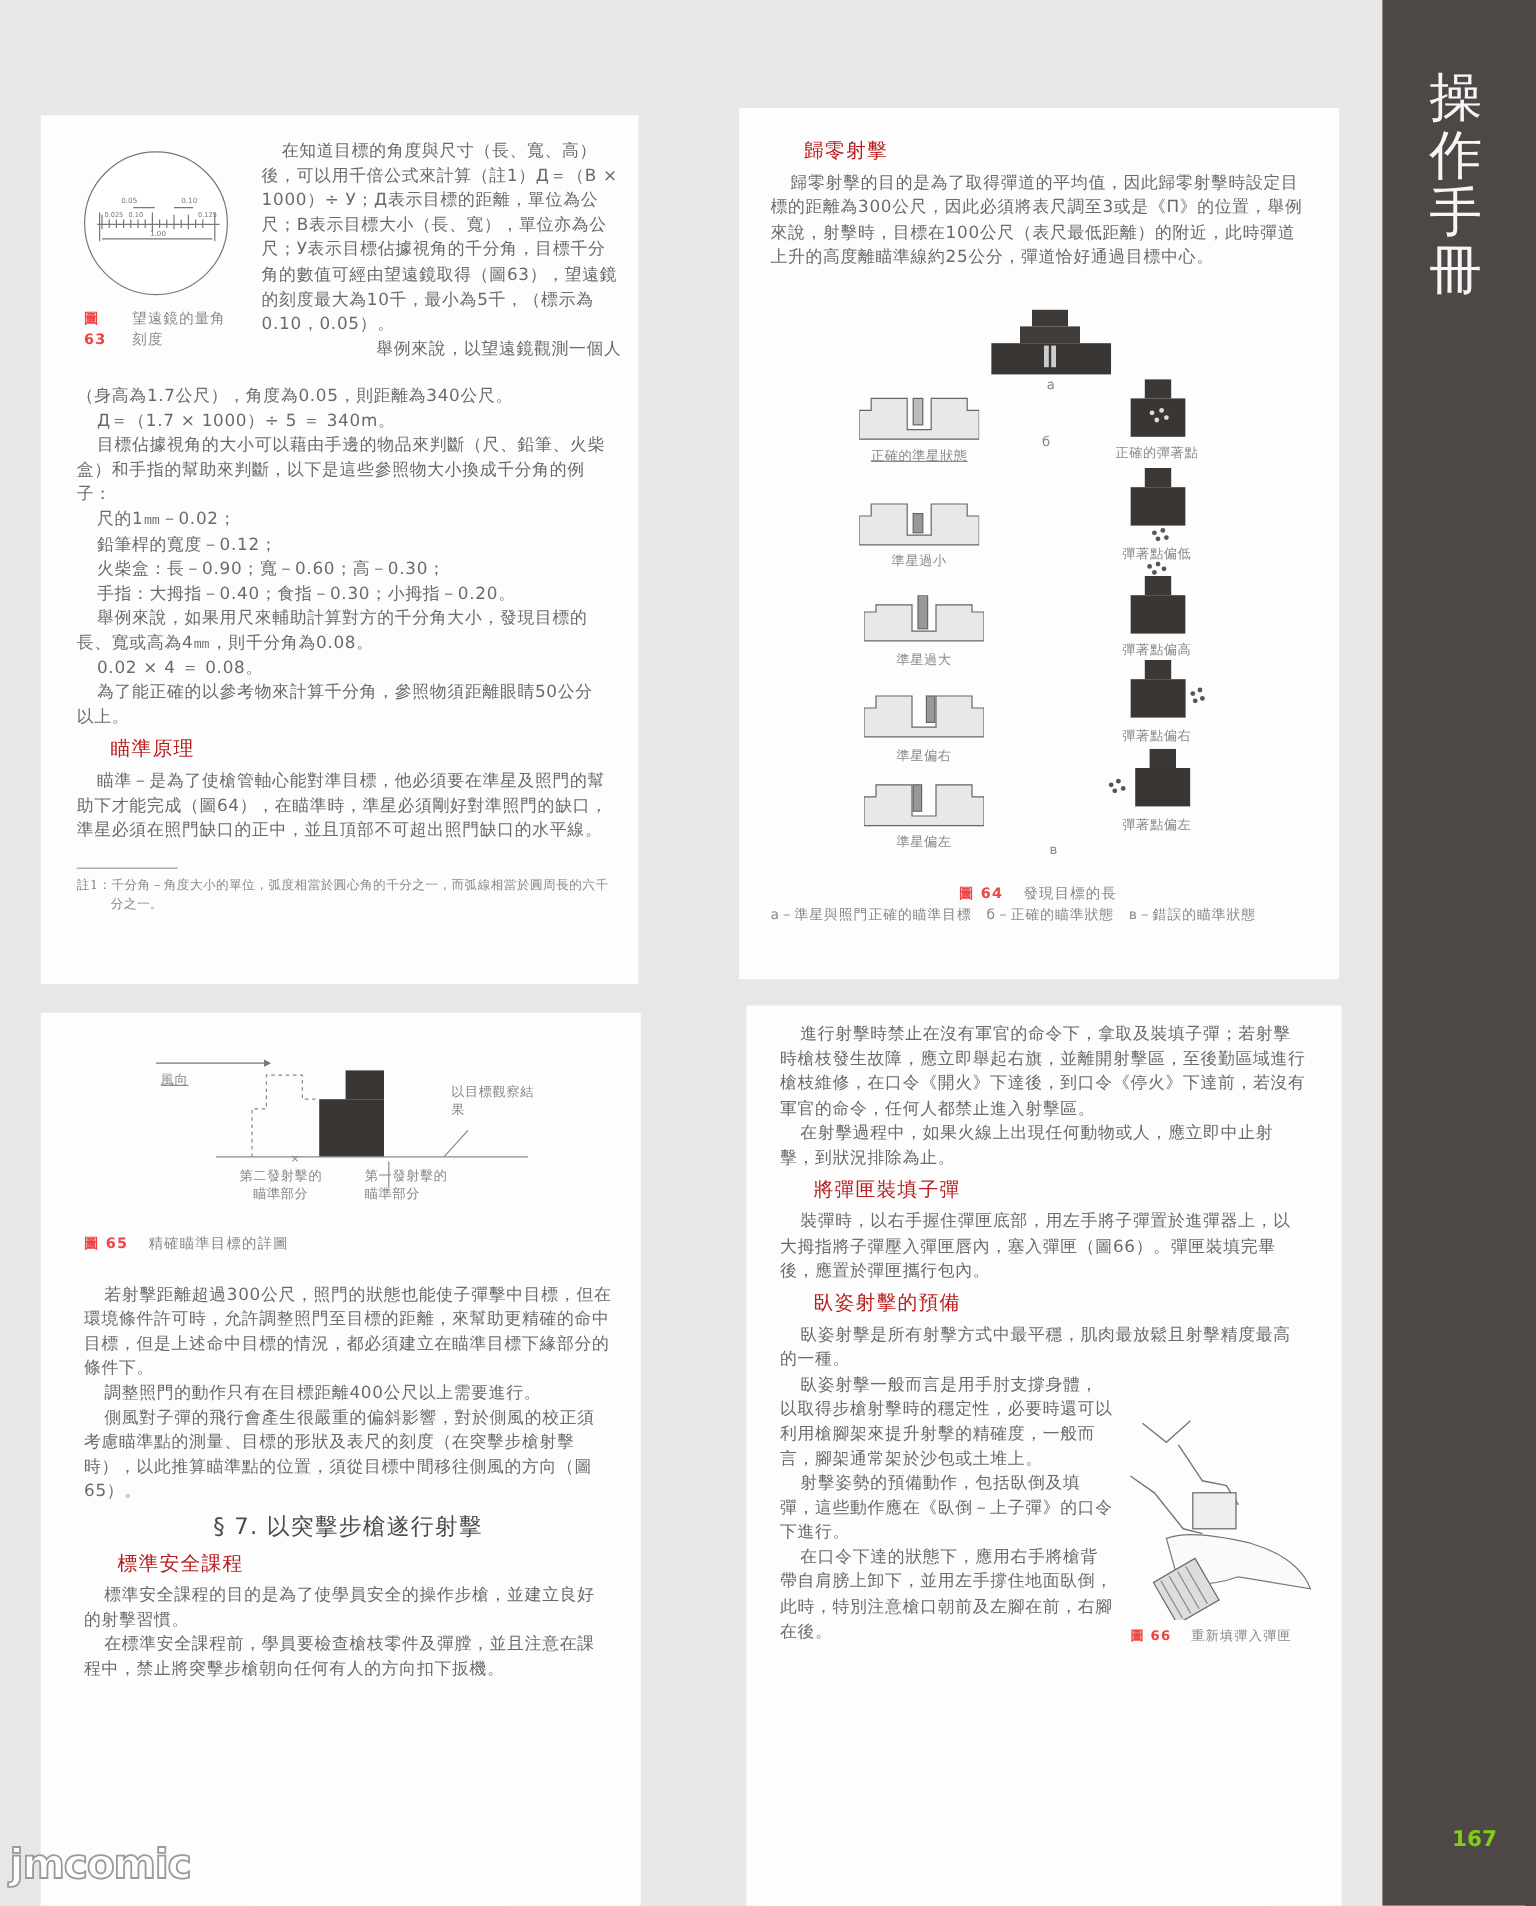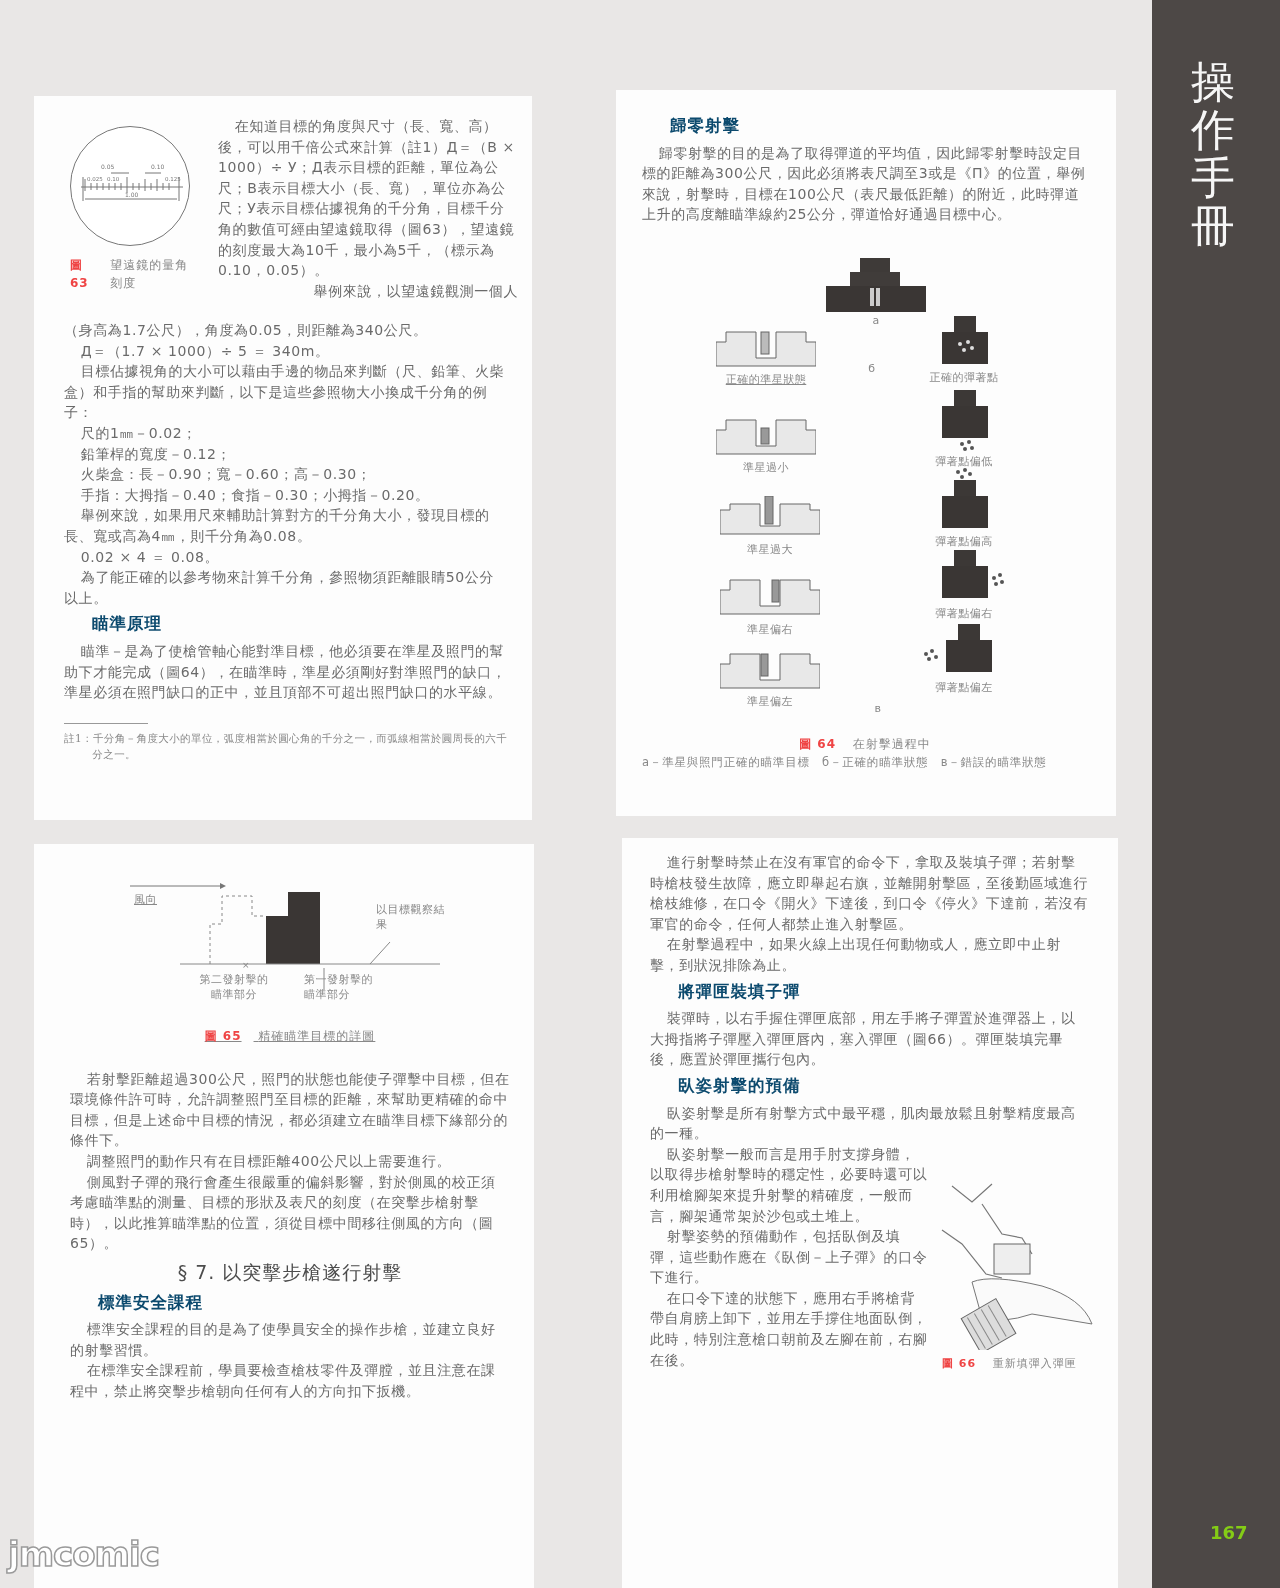--- a/index.html
+++ b/index.html
@@ -24,22 +24,22 @@
     font-size: 14px;
     line-height: 20.6px;
     color: #6a6a6a;
     letter-spacing: 0.6px;
   }
   .body-text p { text-indent: 1.2em; }
   .body-text p.noind { text-indent: 0; }
   .body-text p.list { text-indent: 0; padding-left: 1.2em; }
   h3 {
     font-size: 16.5px;
-    font-weight: bold;
-    color: #0c4a6e;
+    font-weight: normal;
+    color: #b91c1c;
     letter-spacing: 1px;
     margin: 6px 0 6px;
     padding-left: 28px;
   }
   h2 {
     font-size: 19px;
     font-weight: normal;
     color: #4c4c4c;
     text-align: center;
     letter-spacing: 1px;
@@ -70,21 +70,21 @@
   .notch { position: absolute; width: 100px; height: 40px; }
   .notch-label { position: absolute; font-size: 11px; color: #888; width: 120px; text-align: center; letter-spacing: 0.5px; }
   .target { position: absolute; }
   .fig64-cap { position: absolute; left: 26px; top: 646px; width: 446px; }
   .fig64-cap .caption { text-align: center; }
   .fig64-cap .sub { font-size: 11.5px; color: #888; margin-top: 0; line-height: 18px; letter-spacing: 0.8px; }
 
   
   .wind-fig { position: absolute; left: 96px; top: 16px; width: 330px; height: 140px; }
   .bl-text { position: absolute; left: 36px; top: 182px; width: 440px; }
-  .bl-text .caption { text-align: center; margin-bottom: 22px; text-decoration: underline; }
+  .bl-text .caption { text-align: left; margin-bottom: 22px; }
 
   
   .br-text { position: absolute; left: 28px; top: 14px; width: 440px; }
   .br-narrow { width: 278px; }
   .mag-fig { position: absolute; left: 310px; top: 336px; width: 170px; height: 200px; }
   .mag-fig .caption { position: absolute; left: 10px; top: 182px; white-space: nowrap; font-size: 11px; }
 
   
   .side-band {
     position: absolute; left: 1152px; top: 0; width: 128px; height: 1588px;
@@ -272,21 +272,21 @@
         <circle cx="10" cy="27" r="2" fill="#555"></circle>
         <circle cx="7" cy="35" r="2" fill="#555"></circle>
         <circle cx="14" cy="33" r="2" fill="#555"></circle>
     </svg>
     <span class="notch-label" style="left:198px; top:430px;">彈著點偏左</span>
   </div>
 
   <div class="fig64-cap">
     <div class="caption">
       <b>圖 64</b>
-      <span>在射擊過程中</span>
+      <span>發現目標的長</span>
     </div>
     <div class="sub">a－準星與照門正確的瞄準目標　б－正確的瞄準狀態　в－錯誤的瞄準狀態</div>
   </div>
 </div>
 
 <div class="panel p-bl">
   <div class="wind-fig">
     <svg width="330" height="130">
       <line x1="0" y1="26" x2="90" y2="26" stroke="#777" stroke-width="1"></line>
       <polygon points="90,23 96,26 90,29" fill="#777"></polygon>

